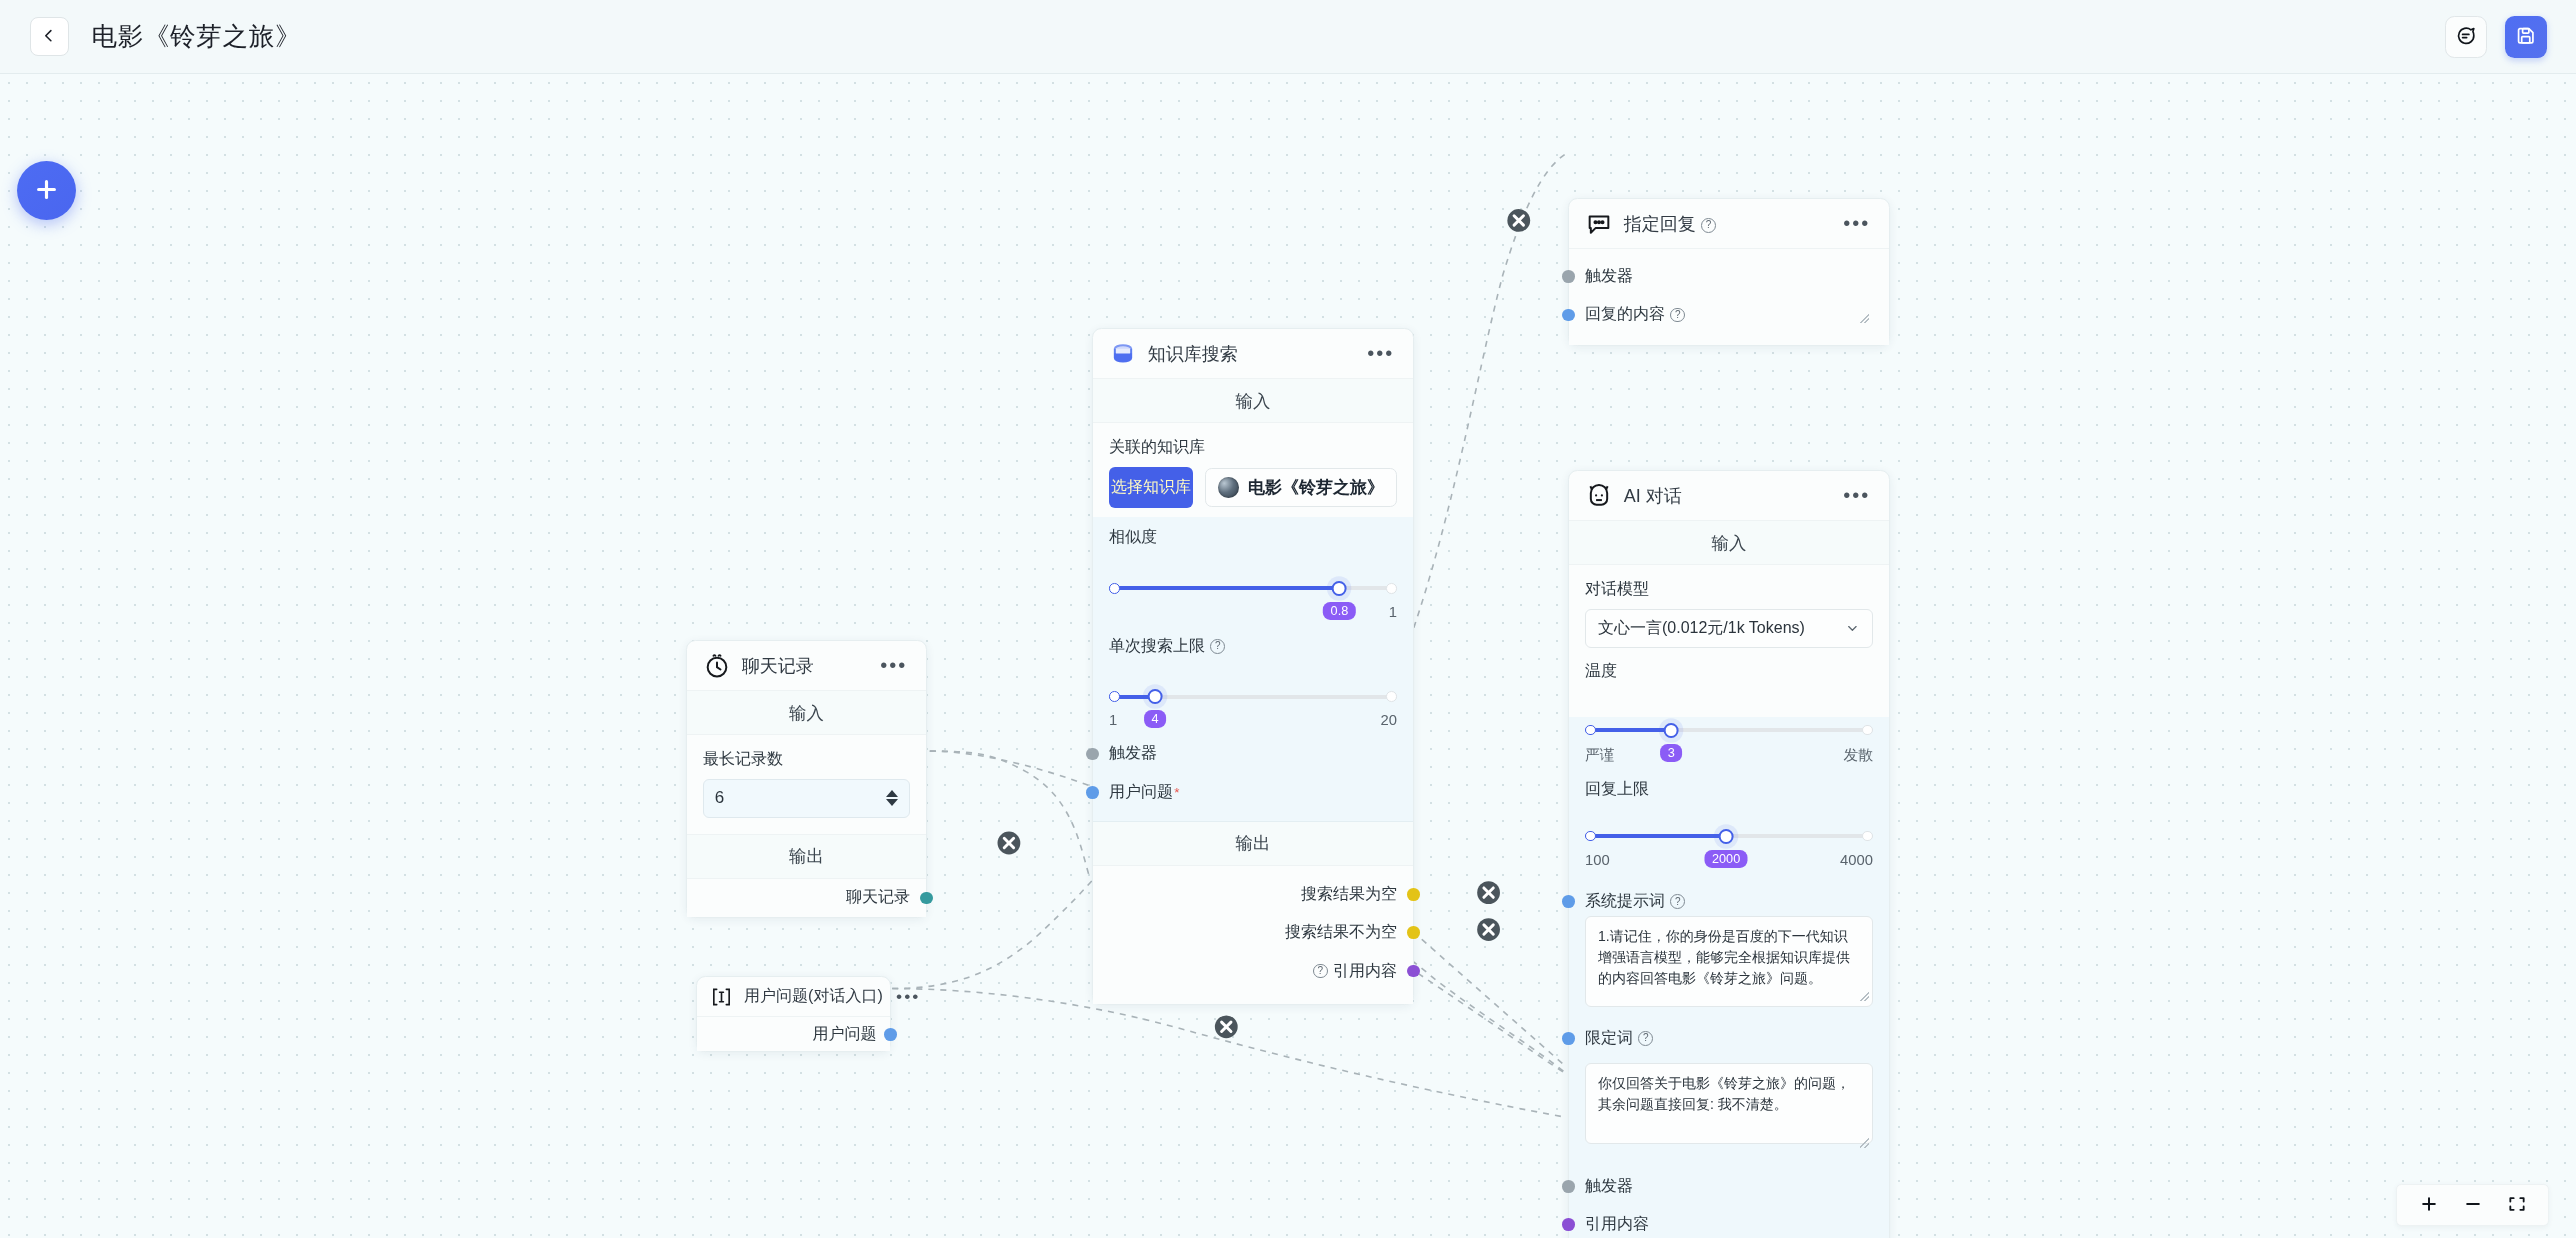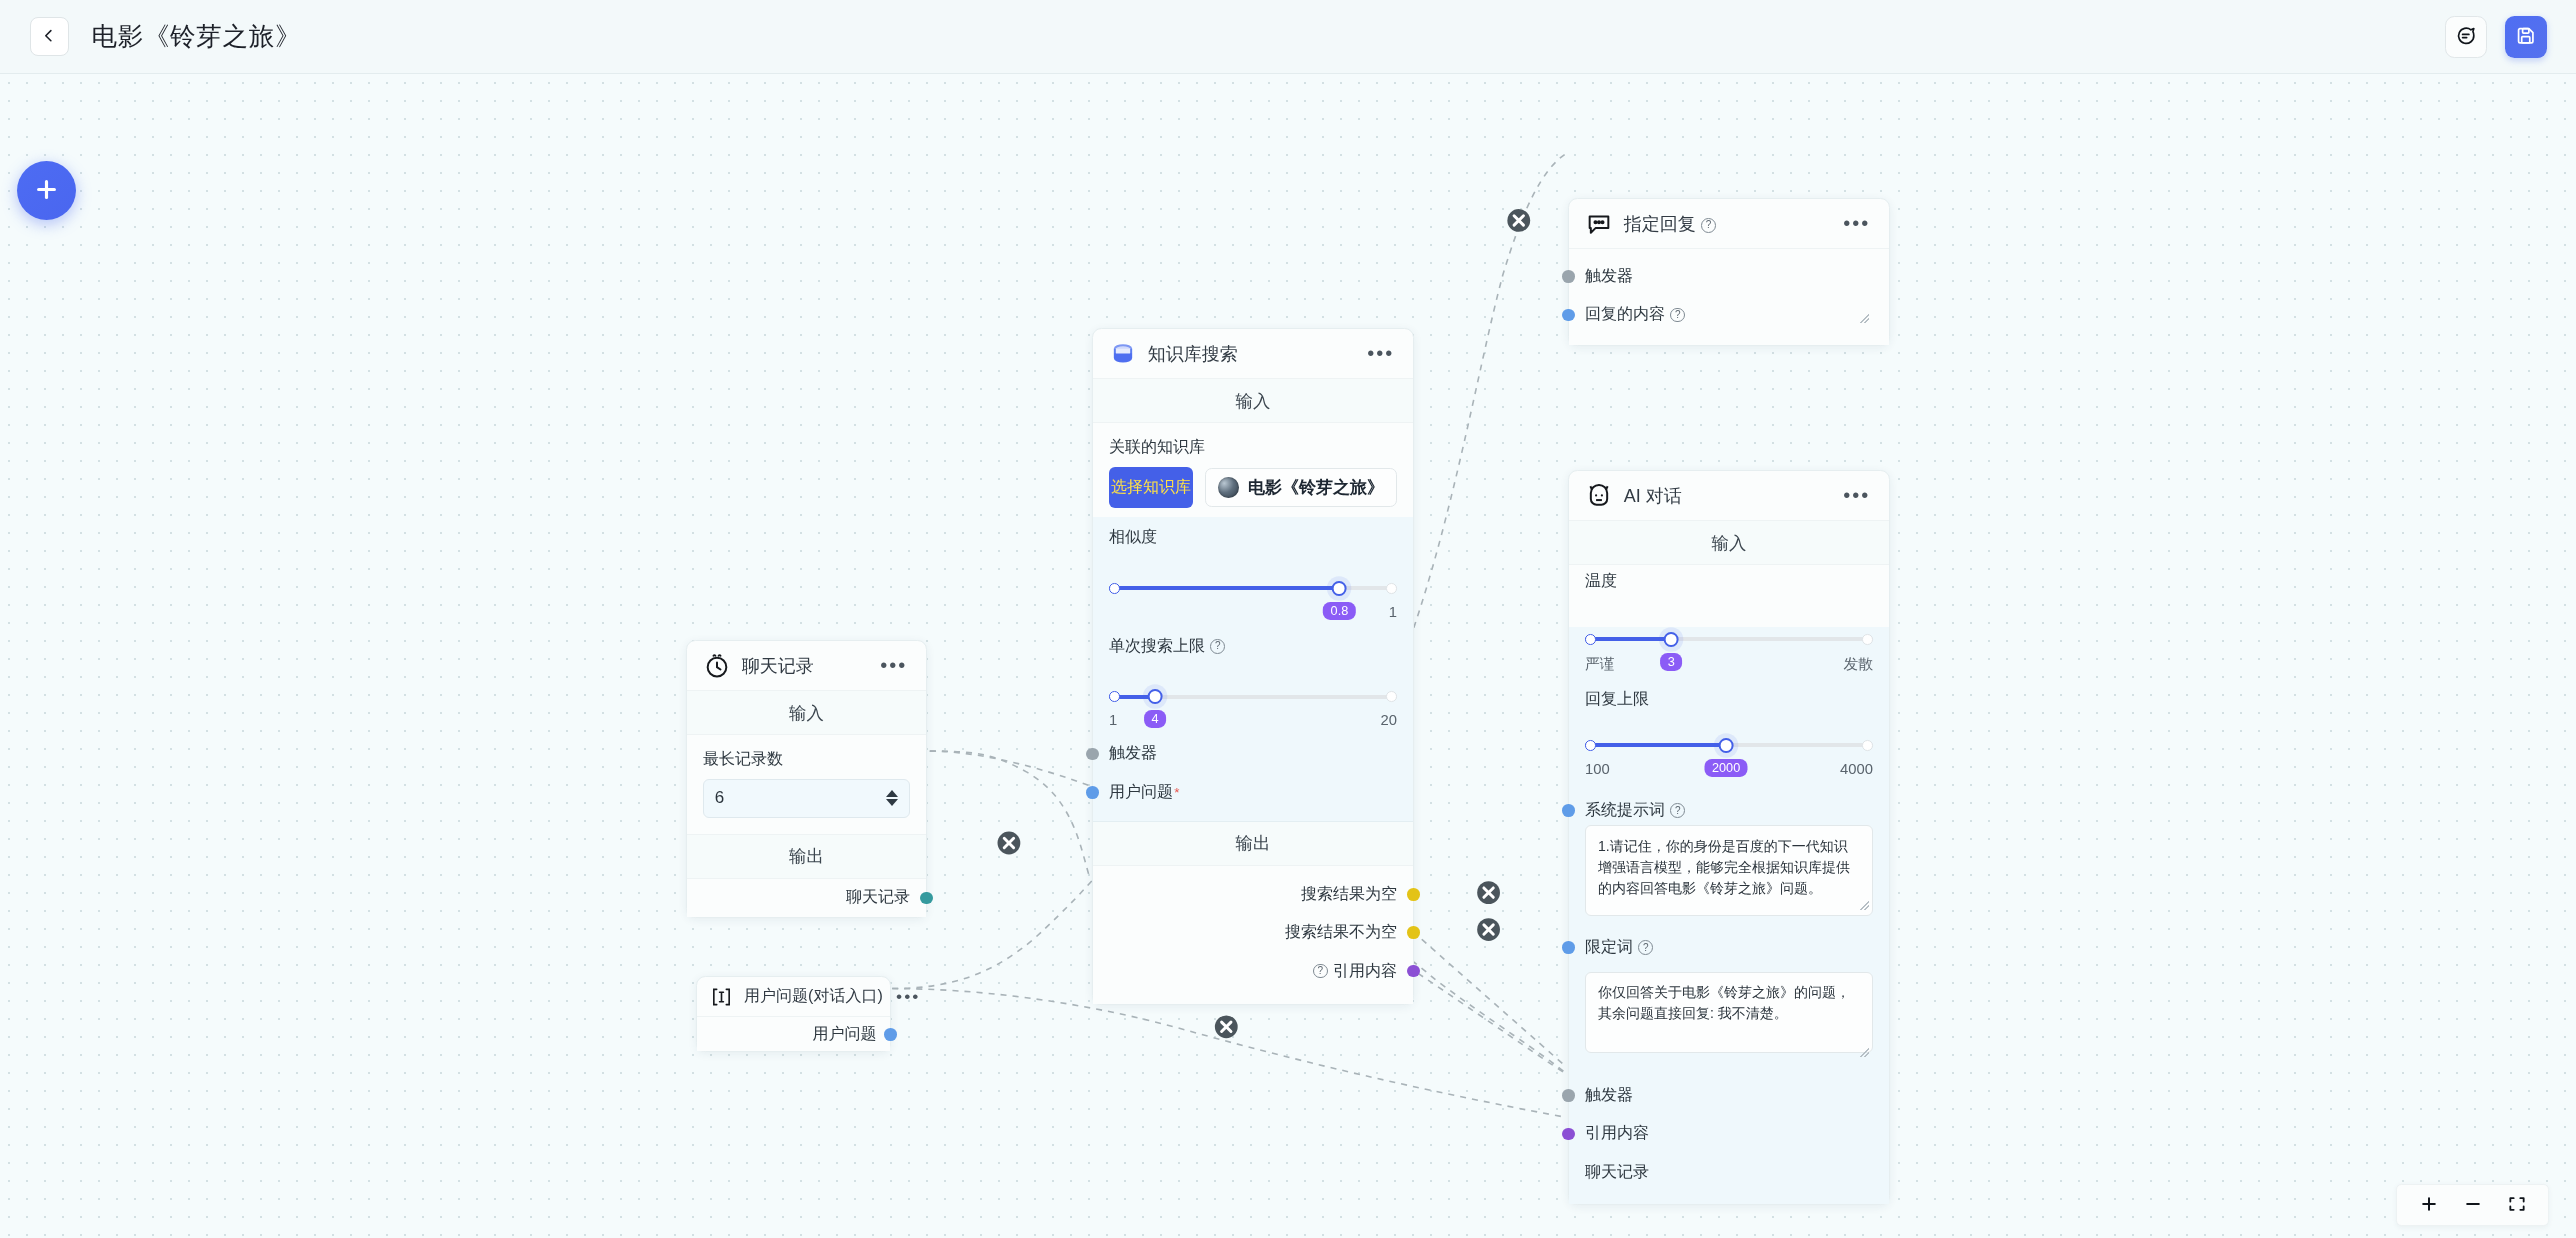--- a/index.html
+++ b/index.html
@@ -91,21 +91,21 @@
     text-align:center; font-size:17.4px; color:#3c464f;
     padding:9.4px 0; background:#f6fbfb; border-bottom:0.7px solid #eef3f4;
   }
   .body-blue { background:#eff8fc; }
   .body-white { background:#fbfdfd; }
   .pad { padding:13.4px 16px 16px; }
 
   .field-label { font-size:16px; color:#2e3840; margin-bottom:9.4px; display:flex; align-items:center; }
 
   .btn-primary {
-    background:#4460e8; color:#fde047; border:none; border-radius:6px;
+    background:#4460e8; color:#fef9c3; border:none; border-radius:6px;
     font-size:16px; padding:10px 0; width:140px; cursor:pointer;
     font-family:inherit;
   }
   .kb-chip {
     display:flex; align-items:center; gap:8.7px;
     border:0.7px solid #e2e8ea; border-radius:6.7px; background:#fdfefe;
     padding:6.7px 12px; cursor:pointer;
   }
   .kb-avatar {
     width:21.5px; height:21.5px; border-radius:50%; flex:0 0 auto;
@@ -470,20 +470,31 @@
           <circle cx="9.5" cy="11.5" r=".95" fill="#16191d" stroke="none"></circle>
           <circle cx="14.5" cy="11.5" r=".95" fill="#16191d" stroke="none"></circle>
           <path d="M9.5 15.5h5"></path>
         </svg>
       </span>
       <span class="node-title">AI 对话</span>
       <span class="dots-menu">•••</span>
     </div>
     <div class="sect-label">输入</div>
 
+    <div class="body-white pad" style="padding-bottom:8px;">
+      <div class="field-label">对话模型</div>
+      <div class="select">
+        <span>文心一言(0.012元/1k Tokens)</span>
+        <span class="chev">
+          <svg viewBox="0 0 24 24" fill="none" stroke="#5c666f" stroke-width="2" stroke-linecap="round" stroke-linejoin="round">
+              <polyline points="6 9 12 15 18 9"></polyline>
+            </svg>
+        </span>
+      </div>
+    </div>
 
     <div class="body-white pad" style="padding-top:5.4px; padding-bottom:2.7px;text-align:right;">
       <div class="field-label">温度</div>
     </div>
     <div class="body-blue" style="padding:0 16px 5.4px;">
       <div class="slider-wrap" style="margin-top:23px;">
         <div class="track"></div>
         <div class="track-fill" style="width:30%"></div>
         <span class="cap left"></span>
         <span class="cap right"></span>

